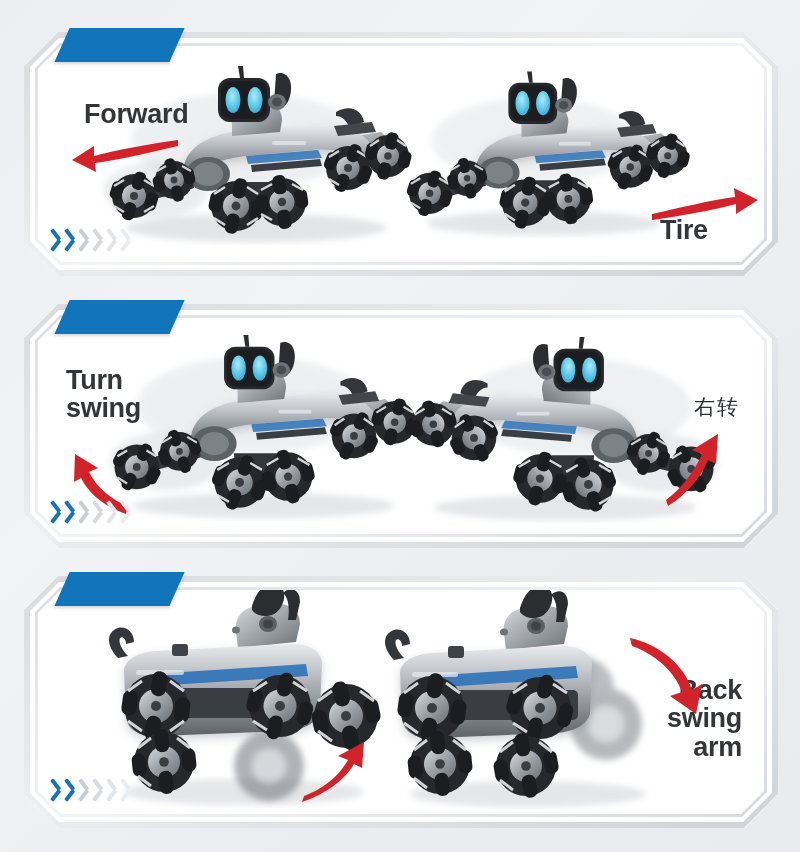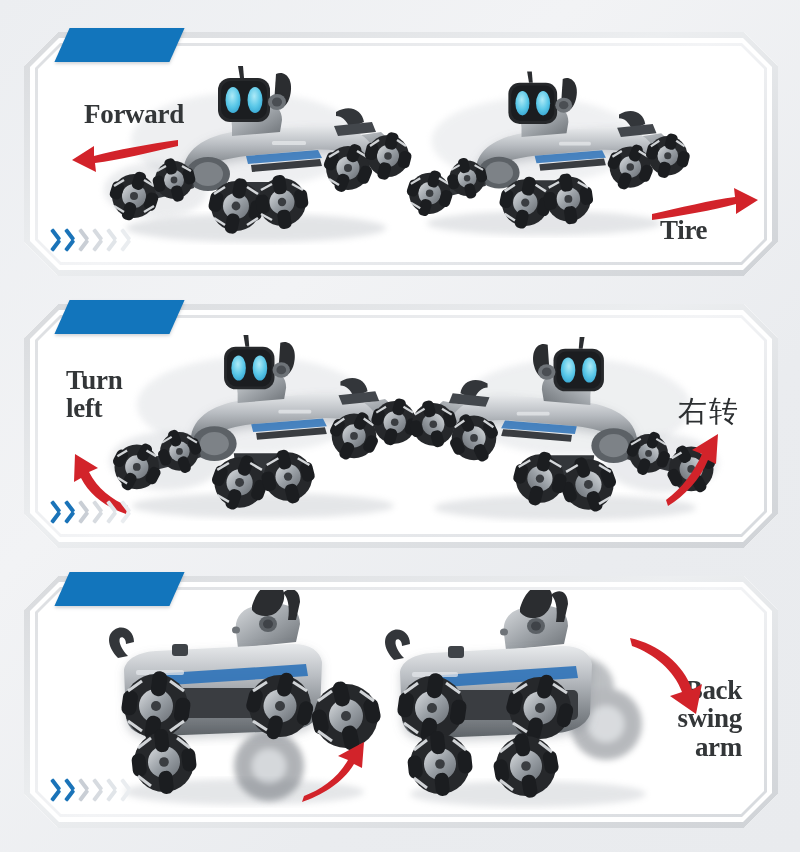--- a/index.html
+++ b/index.html
@@ -2,21 +2,21 @@
 <html><head>
 <meta charset="utf-8">
 <style>
   html,body{margin:0;padding:0;}
   body{
     width:800px;height:852px;overflow:hidden;
     background:linear-gradient(135deg,#eceef1 0%,#f2f3f5 35%,#eaecef 70%,#e9ebee 100%);
     font-family:"Liberation Sans","DejaVu Sans",sans-serif;
     position:relative;
   }
-  .stage{position:absolute;inset:0;font-family:Liberation Serif, serif;}
+  .stage{position:absolute;inset:0;}
 
   
   .panel{position:absolute;left:24px;right:22px;}
   .panel-frame{
     position:absolute;inset:0;
     background:#ffffff;
     clip-path:polygon(34px 0,calc(100% - 34px) 0,100% 34px,100% calc(100% - 34px),calc(100% - 34px) 100%,34px 100%,0 calc(100% - 34px),0 34px);
     box-shadow:0 2px 5px rgba(120,125,135,.22);
   }
   .panel-frame::before{
@@ -62,21 +62,21 @@
   .chev.c4{color:#d7dbe0;}
   .chev.c5{color:#e1e5e9;}
   .chev.c6{color:#eaedf0;}
 
   
   .label{
     position:absolute;color:#333638;font-weight:bold;line-height:1.05;
     letter-spacing:-.3px;white-space:pre-line;
   }
   .label.lg{font-size:27px;}
-  .label.cjk{font-size:29px;font-weight:400;color:#2c2f31;letter-spacing:2px;}
+  .label.cjk{font-size:21px;font-weight:400;color:#2c2f31;letter-spacing:2px;}
 
   
   .arrow{position:absolute;}
 
   
   .robot{position:absolute;}
   .robot svg{display:block;overflow:visible;}
 </style>
 </head>
 <body>
@@ -656,21 +656,21 @@
             </g>
             <g stroke="#e4e7ea" stroke-width="2.3" fill="none" opacity=".9">
                 <path d="M-19 -10 L-9 -16"></path>
                 <path d="M9 -16 L19 -10"></path>
               </g>
           </g>
         </svg>
       </div>
 
       <div class="label lg" style="left:28px;top:48px;">Turn
-left</div>
+swing</div>
       <div class="label cjk" style="right:24px;top:78px;text-align:right;">右转</div>
 
       <div class="arrow" style="left:26px;top:128px;">
         <svg width="70" height="72" viewBox="0 0 70 72">
           <path d="M62 68 C44 62 26 50 17 32 L10 36 L11 8 L34 22 L25 26 C33 42 48 54 64 60 Z" fill="#d2232a"></path>
         </svg>
       </div>
       <div class="arrow" style="right:32px;top:112px;">
         <svg width="70" height="78" viewBox="0 0 70 78">
           <path d="M6 76 C22 66 38 50 46 30 L54 34 L56 4 L30 20 L40 24 C32 42 20 58 4 70 Z" fill="#d2232a"></path>

